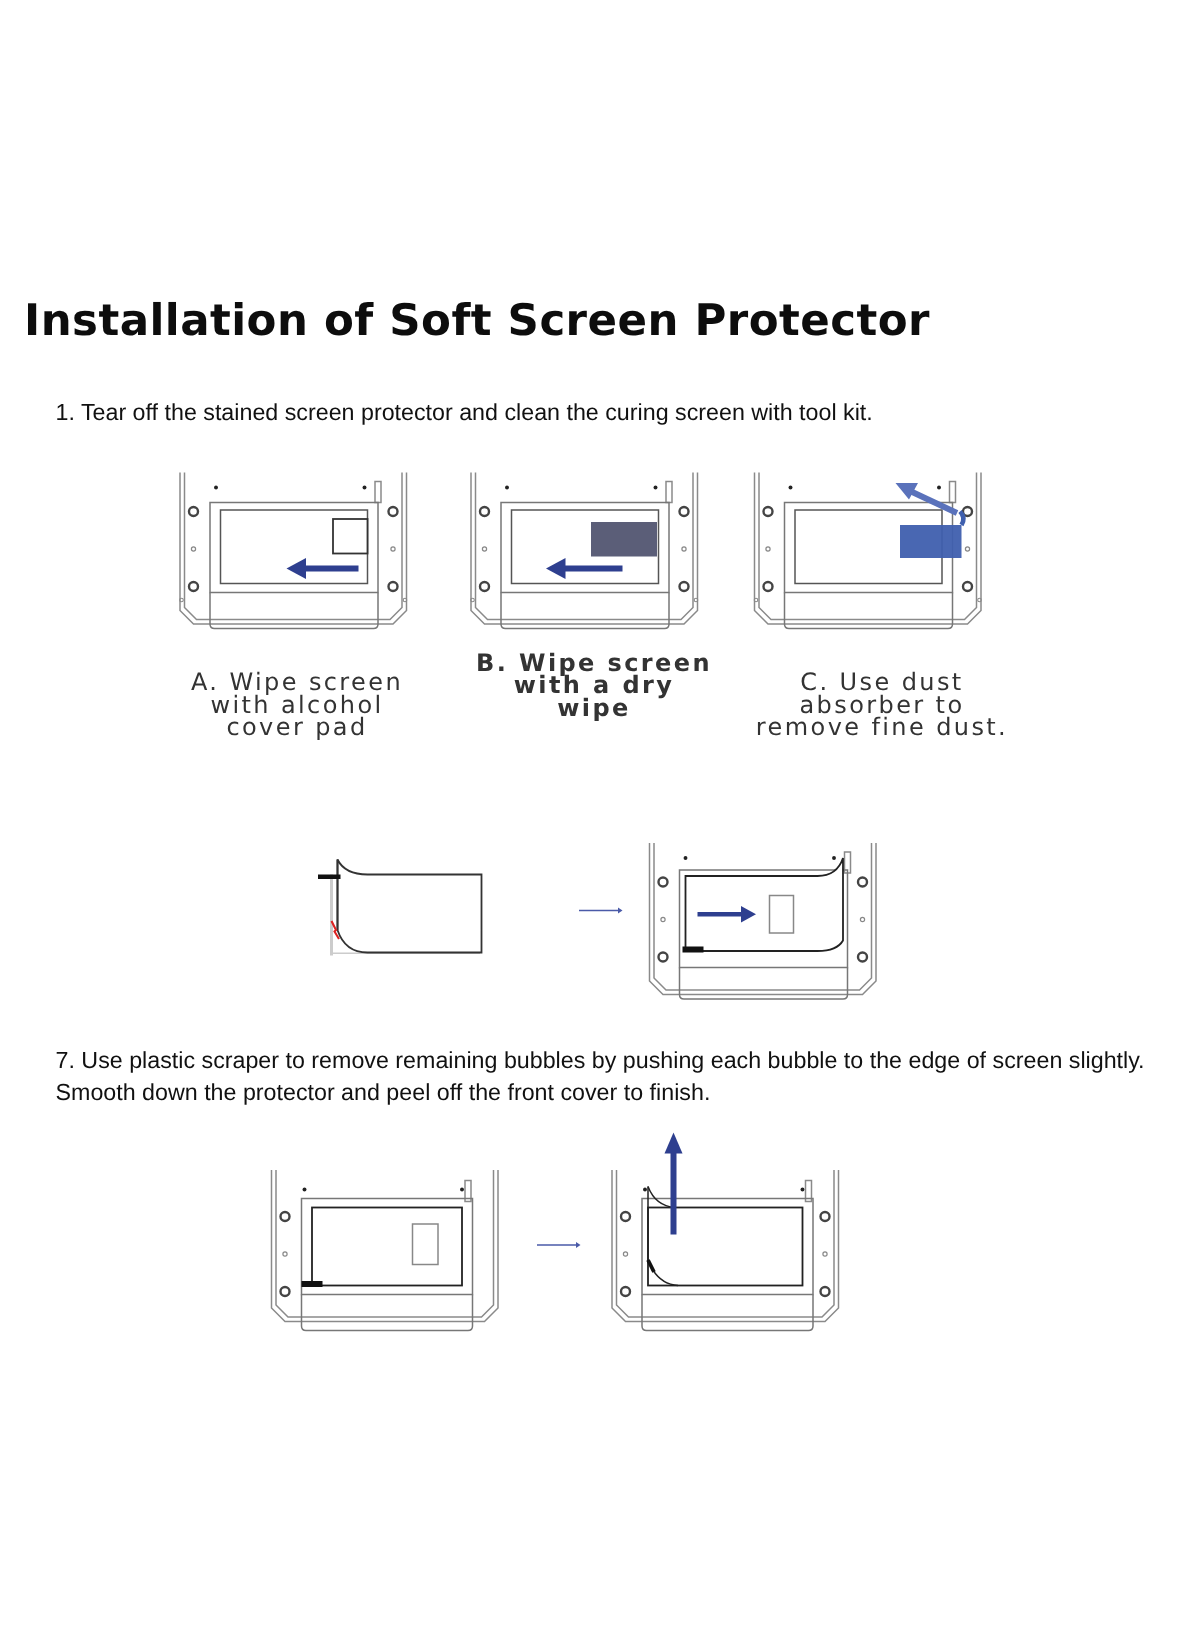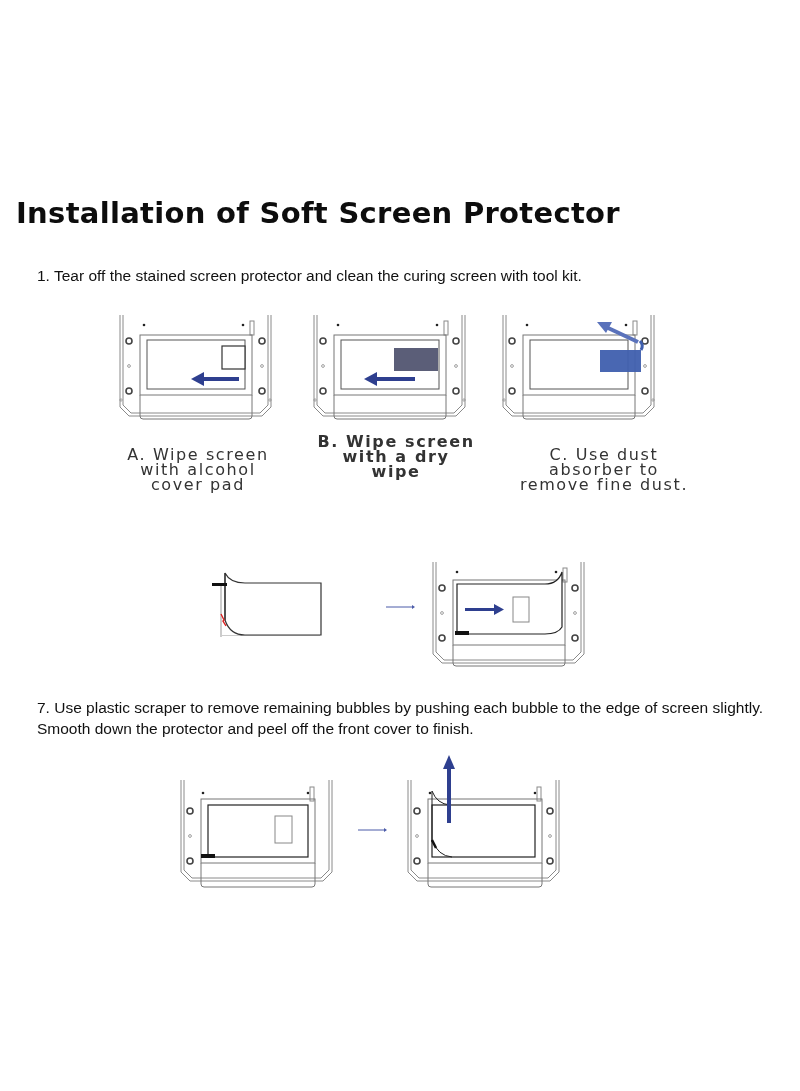--- a/index.html
+++ b/index.html
@@ -76,21 +76,21 @@
 
 <svg class="fig" style="left:500px; top:315px;" width="160" height="110" viewBox="0 0 160 110">
   <use href="#printer"></use>
   <rect x="100" y="35" width="41" height="22" fill="#3f5fae" opacity="0.95"></rect>
   <path d="M141 35 Q144 30 140 26" fill="none" stroke="#3f5fae" stroke-width="3"></path>
   <g>
     <line x1="138" y1="27" x2="106" y2="12" stroke="#5a72bb" stroke-width="4"></line>
     <polygon points="97,7 112,7 106,18" fill="#5a72bb"></polygon>
   </g>
 </svg>
-<div class="cap" style="left:498px; top:447px;margin-left:16px;">
+<div class="cap" style="left:498px; top:447px;">
   <div>C. Use dust absorber to</div>
   <div>remove fine dust.</div>
 </div>
 
 <p class="step" style="top:502px;">
 </p>
 
 <svg class="fig" style="left:210px; top:570px;" width="120" height="70" viewBox="0 0 120 70">
   <rect x="10" y="13" width="2" height="54" fill="#ccc"></rect>
   <rect x="10" y="65" width="100" height="1" fill="#ccc"></rect>

